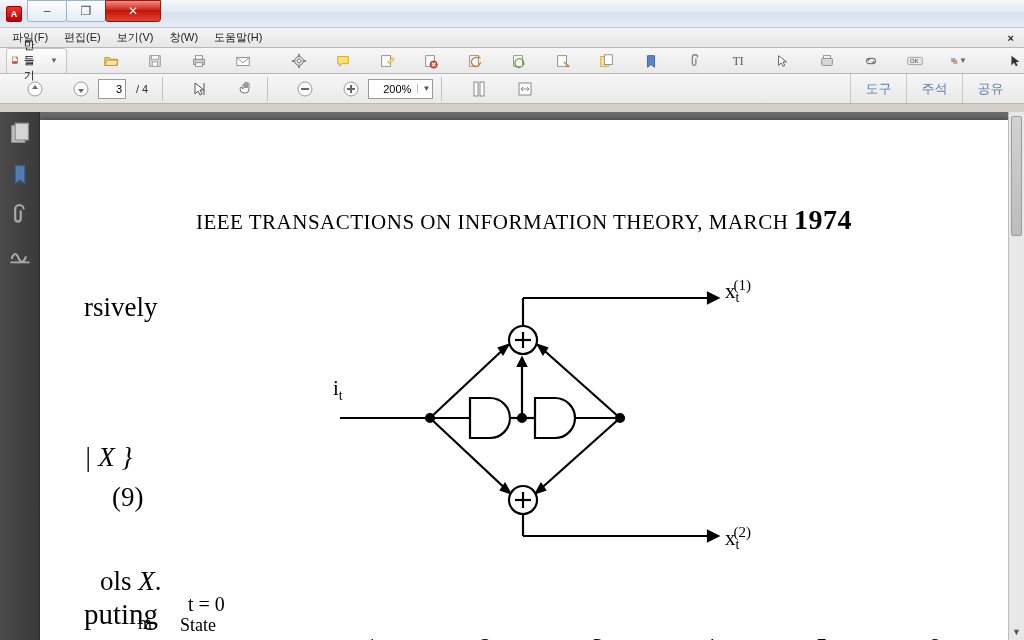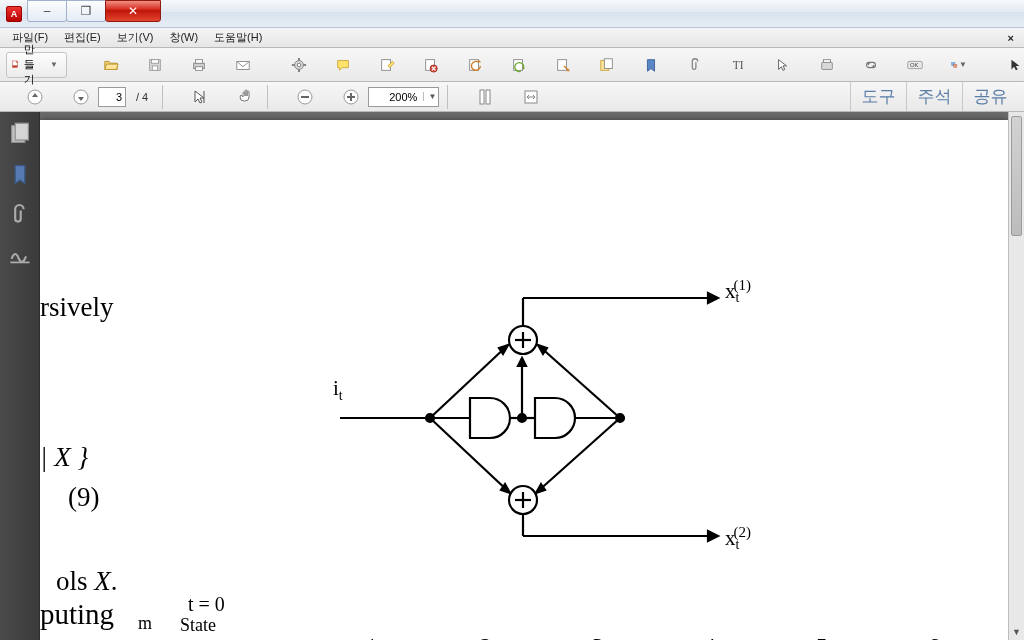--- a/index.html
+++ b/index.html
@@ -59,21 +59,21 @@
     border-bottom: 1px solid #b8b8b8;
     display: flex;
     align-items: center;
     padding: 0 4px;
   }
   .menubar span { padding: 2px 8px; color: #222; }
   .menubar .x { margin-left: auto; padding-right: 6px; font-weight: bold; cursor: default; }
 
   
   .toolbar {
-    height: 34px;
+    height: 26px;
     background: linear-gradient(#f7f7f7, #e9e9e9);
     border-bottom: 1px solid #b8b8b8;
     display: flex;
     align-items: center;
     padding: 0 6px;
     gap: 4px;
   }
   .toolbar.row2 { height: 30px; }
   .tb-sep { width: 1px; height: 24px; background: #c0c0c0; margin: 0 4px; }
   .tb-btn {
@@ -104,38 +104,38 @@
     border: 1px solid #999; text-align: right;
     padding: 0 3px; font-size: 11px;
     background: #fff;
   }
   .page-total { padding: 0 6px; color: #333; }
   .zoom-box {
     height: 20px;
     border: 1px solid #999;
     background: #fff;
     display: flex; align-items: center;
-    padding: 0 2px 0 20px;
+    padding: 0 2px 0 14px;
     font-size: 11px;
   }
   .zoom-box .dd { font-size: 8px; margin-left: 6px; color: #555; border-left:1px solid #bbb; padding-left:4px; }
 
   .right-panel-tabs {
     margin-left: auto;
     display: flex;
     height: 100%;
     align-items: stretch;
   }
   .right-panel-tabs .rtab {
     width: 56px;
     display: flex; align-items: center; justify-content: center;
     border-left: 1px solid #c8c8c8;
     color: #5a7ea6;
     background: linear-gradient(#f6f6f6, #e9e9e9);
-    font-size: 17px;
+    font-size: 13px;
     font-family: Liberation Serif, serif;
   }
 
   
   .workspace {
     position: absolute;
     top: 112px; 
     left: 0; right: 0; bottom: 0;
     display: flex;
     background: #565656;
@@ -203,20 +203,21 @@
   .doc-header {
     text-align: center;
     font-size: 21px;
     letter-spacing: 0.5px;
     margin-top: 84px;
   }
   .doc-header b { font-size: 28px; }
   .frag-text {
     position: absolute;
     font-family: "Times New Roman", Times, serif;
+    padding-left: 44px;
   }
   .tick-row {
     position:absolute;
     left:0; right:0;
     bottom:6px;
     font-family:"Times New Roman", serif;
     font-size:23px;
   }
   .tick-row span { position:absolute; }
 
@@ -511,20 +512,24 @@
       <svg viewBox="0 0 20 20">
           <path d="M3 14 q3 -8 6 0 q3 6 6 -2" fill="none" stroke="#bcbcbc" stroke-width="1.8"></path>
           <line x1="2" y1="17" x2="18" y2="17" stroke="#bcbcbc" stroke-width="1.5"></line>
         </svg>
     </div>
   </div>
 
   <div class="doc-viewport">
     <div class="doc-page">
 
+      <div class="doc-header">
+        <span style="font-variant:small-caps; letter-spacing:0.5px;">IEEE TRANSACTIONS ON INFORMATION THEORY, MARCH</span>
+        <b>1974</b>
+      </div>
 
       <div class="frag-text" style="left:0; top:172px; font-size:27px;">rsively</div>
       <div class="frag-text" style="left:0; top:322px; font-size:27px; font-style:italic;">| X }</div>
       <div class="frag-text" style="left:28px; top:362px; font-size:27px;">(9)</div>
       <div class="frag-text" style="left:16px; top:446px; font-size:27px;">ols <span style="font-style:italic">X</span>.</div>
       <div class="frag-text" style="left:0; top:478px; font-size:29px;text-align:center;">puting</div>
 
       <div class="circuit">
         <svg viewBox="0 0 440 280">
           <g stroke="#000" stroke-width="2.2" fill="none">

